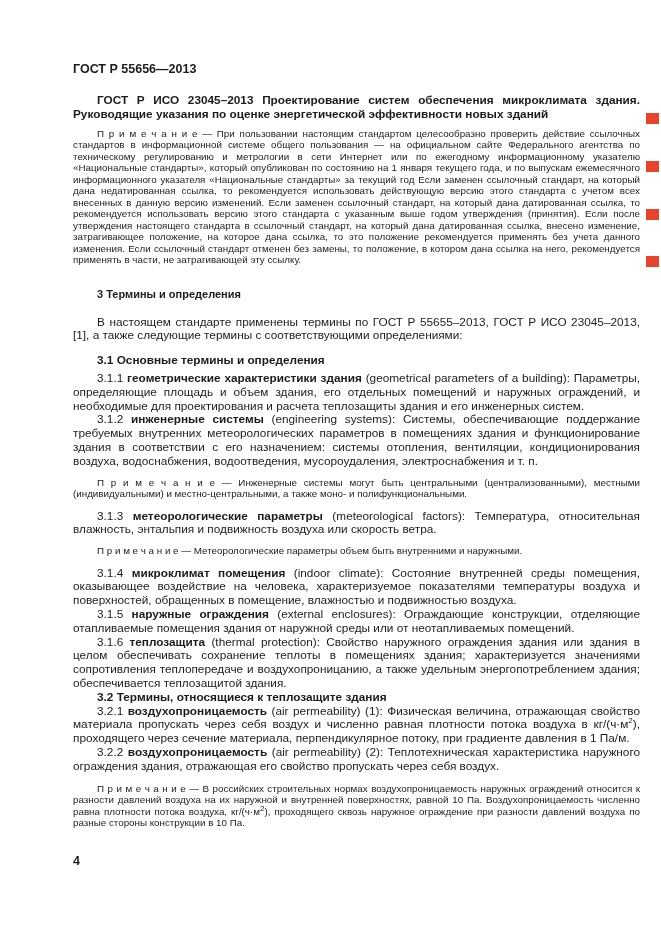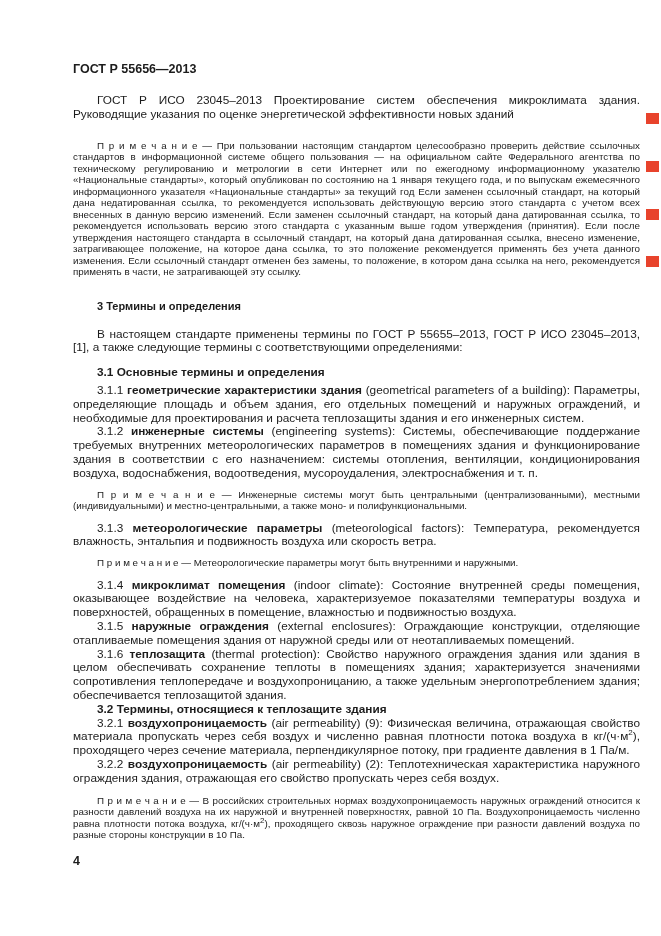--- a/index.html
+++ b/index.html
@@ -23,21 +23,21 @@
     font-size: 12.5px;
     margin: 0 0 18px 0;
   }
   p { margin: 0; }
   .body {
     font-size: 11.8px;
     line-height: 13.8px;
     text-align: justify;
     text-indent: 24px;
   }
-  .ref { margin-bottom: 18px; }
+  .ref { margin-bottom: 6px; font-weight: bold; }
   .note {
     font-size: 9.8px;
     line-height: 11.5px;
     text-align: justify;
     text-indent: 24px;
   }
   .note-1 { margin-bottom: 20px; }
   .note-mid { margin: 8px 0 10px 0; }
   .note-end { margin-top: 9px; }
   .sec-heading {
@@ -99,34 +99,34 @@
     <p class="body intro">В настоящем стандарте применены термины по ГОСТ Р 55655–2013, ГОСТ Р ИСО 23045–2013, [1], а также следующие термины с соответствующими определениями:</p>
 
     <p class="sub-heading">3.1 Основные термины и определения</p>
 
     <p class="body"><span>3.1.1 </span><b>геометрические характеристики здания</b><span> (geometrical parameters of a building): Параметры, определяющие площадь и объем здания, его отдельных помещений и наружных ограждений, и необходимые для проектирования и расчета теплозащиты здания и его инженерных систем.</span></p>
 
     <p class="body"><span>3.1.2 </span><b>инженерные системы</b><span> (engineering systems): Системы, обеспечивающие поддержание требуемых внутренних метеорологических параметров в помещениях здания и функционирование здания в соответствии с его назначением: системы отопления, вентиляции, кондиционирования воздуха, водоснабжения, водоотведения, мусороудаления, электроснабжения и т. п.</span></p>
 
     <p class="note note-mid"><span>П р и м е ч а н и е</span><span> — Инженерные системы могут быть центральными (централизованными), местными (индивидуальными) и местно-центральными, а также моно- и полифункциональными.</span></p>
 
-    <p class="body"><span>3.1.3 </span><b>метеорологические параметры</b><span> (meteorological factors): Температура, рекомендуется влажность, энтальпия и подвижность воздуха или скорость ветра.</span></p>
+    <p class="body"><span>3.1.3 </span><b>метеорологические параметры</b><span> (meteorological factors): Температура, относительная влажность, энтальпия и подвижность воздуха или скорость ветра.</span></p>
 
-    <p class="note note-mid"><span>П р и м е ч а н и е</span><span> — Метеорологические параметры могут быть внутренними и наружными.</span></p>
+    <p class="note note-mid"><span>П р и м е ч а н и е</span><span> — Метеорологические параметры объем быть внутренними и наружными.</span></p>
 
     <p class="body"><span>3.1.4 </span><b>микроклимат помещения</b><span> (indoor climate): Состояние внутренней среды помещения, оказывающее воздействие на человека, характеризуемое показателями температуры воздуха и поверхностей, обращенных в помещение, влажностью и подвижностью воздуха.</span></p>
 
     <p class="body"><span>3.1.5 </span><b>наружные ограждения</b><span> (external enclosures): Ограждающие конструкции, отделяющие отапливаемые помещения здания от наружной среды или от неотапливаемых помещений.</span></p>
 
     <p class="body"><span>3.1.6 </span><b>теплозащита</b><span> (thermal protection): Свойство наружного ограждения здания или здания в целом обеспечивать сохранение теплоты в помещениях здания; характеризуется значениями сопротивления теплопередаче и воздухопроницанию, а также удельным энергопотреблением здания; обеспечивается теплозащитой здания.</span></p>
 
 
     <p class="sub-heading sub-heading-2">3.2 Термины, относящиеся к теплозащите здания</p>
 
-    <p class="body"><span>3.2.1 </span><b>воздухопроницаемость</b><span> (air permeability) (9): Физическая величина, отражающая свойство материала пропускать через себя воздух и численно равная плотности потока воздуха в кг/(ч·м</span><sup>2</sup><span>), проходящего через сечение материала, перпендикулярное потоку, при градиенте давления в 1 Па/м.</span></p>
+    <p class="body"><span>3.2.1 </span><b>воздухопроницаемость</b><span> (air permeability) (1): Физическая величина, отражающая свойство материала пропускать через себя воздух и численно равная плотности потока воздуха в кг/(ч·м</span><sup>2</sup><span>), проходящего через сечение материала, перпендикулярное потоку, при градиенте давления в 1 Па/м.</span></p>
 
     <p class="body"><span>3.2.2 </span><b>воздухопроницаемость</b><span> (air permeability) (2): Теплотехническая характеристика наружного ограждения здания, отражающая его свойство пропускать через себя воздух.</span></p>
 
     <p class="note note-end"><span>П р и м е ч а н и е</span><span> — В российских строительных нормах воздухопроницаемость наружных ограждений относится к разности давлений воздуха на их наружной и внутренней поверхностях, равной 10 Па. Воздухопроницаемость численно равна плотности потока воздуха, кг/(ч·м</span><sup>2</sup><span>), проходящего сквозь наружное ограждение при разности давлений воздуха по разные стороны конструкции в 10 Па.</span></p>
 
   </div>
 
   <div class="page-num">4</div>
 
 </div>

